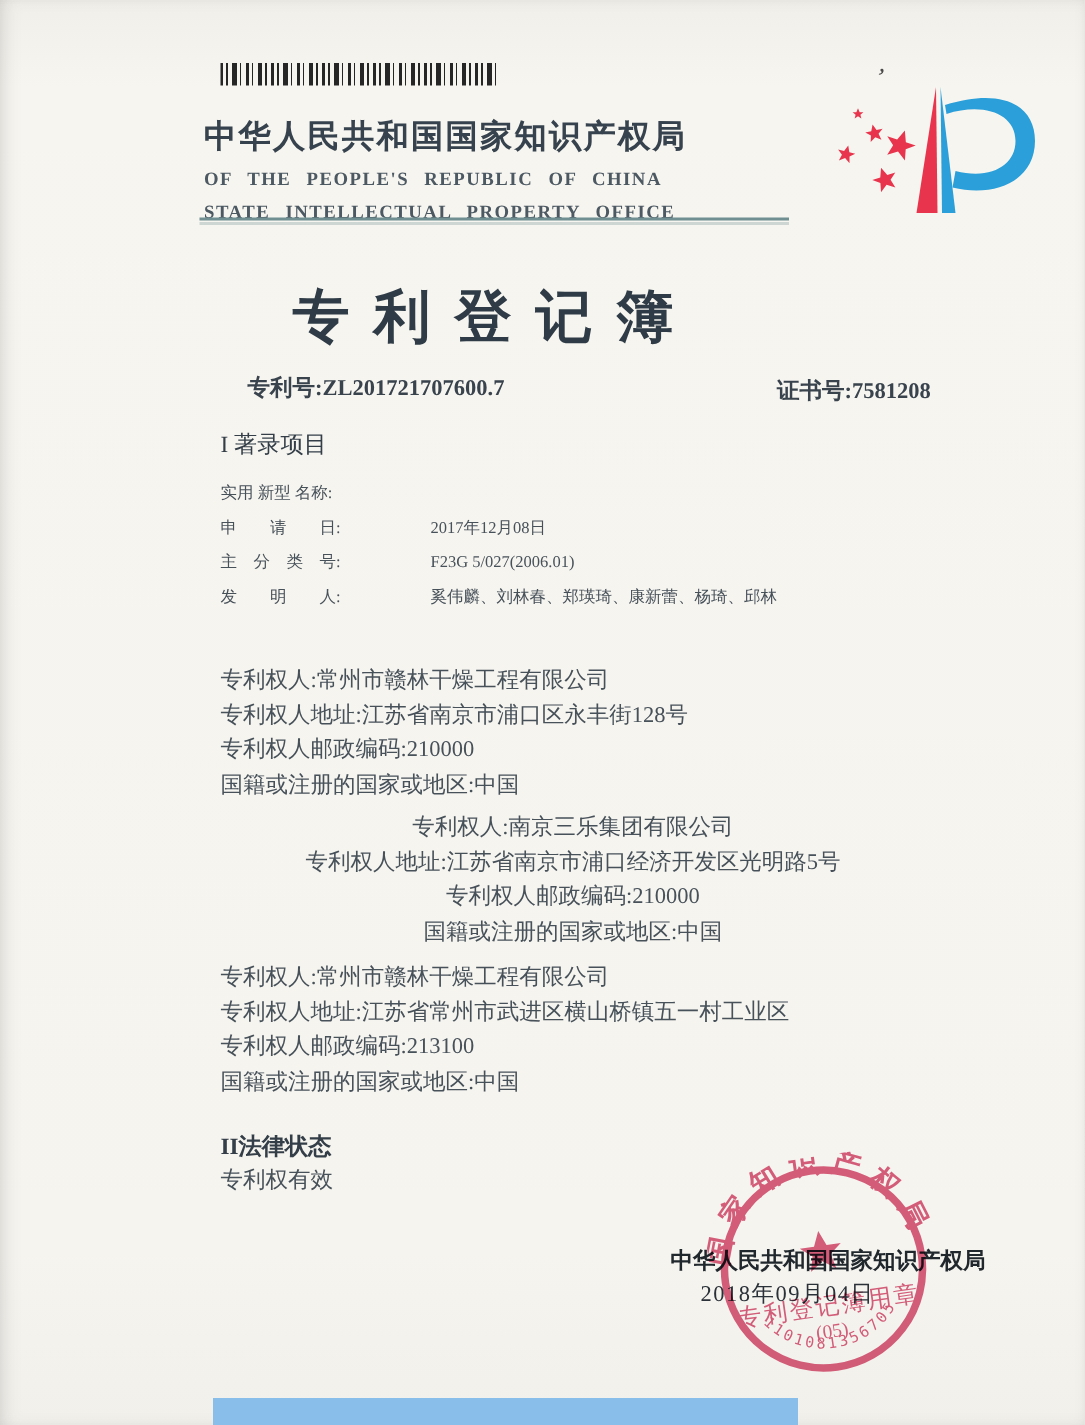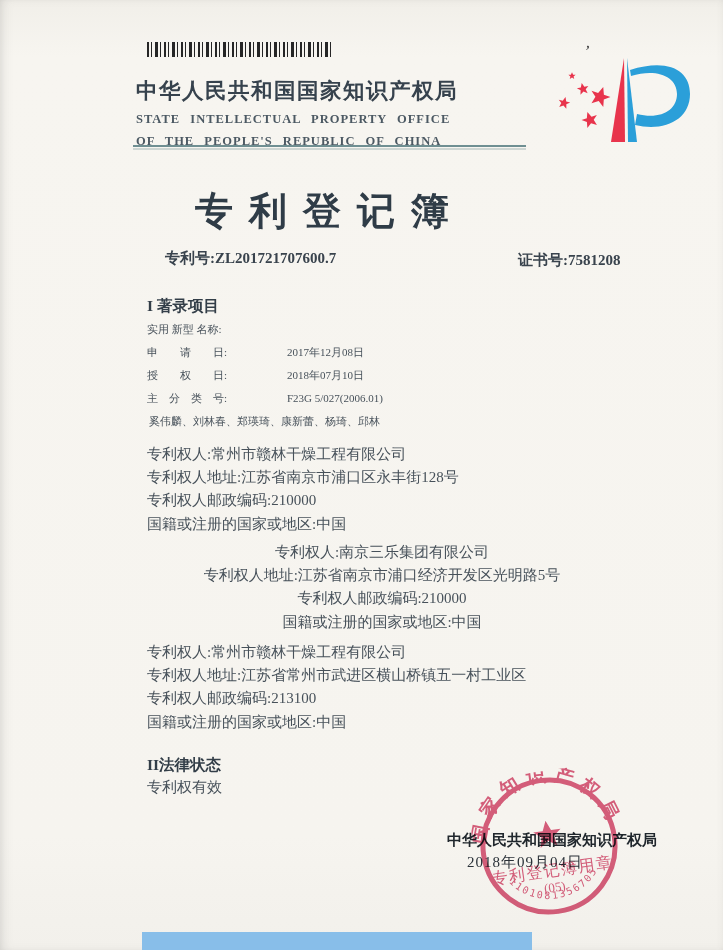--- a/index.html
+++ b/index.html
@@ -24,21 +24,21 @@
   .header{position:absolute;left:136px;top:76px;width:420px;}
   .header .cn{font-size:21.5px;font-weight:bold;letter-spacing:1.5px;color:#36424d;white-space:nowrap;}
   .header .en{font-size:12.5px;font-weight:bold;letter-spacing:1px;word-spacing:6px;color:#4c5963;margin-top:7px;white-space:nowrap;}
   .divider{position:absolute;left:133px;top:145px;width:393px;height:2px;background:#6f8f92;box-shadow:0 3px 0 rgba(111,143,146,.30);}
   
   .doc-title{position:absolute;left:0;top:186px;width:644px;text-align:center;
     font-size:38px;font-weight:600;letter-spacing:16px;text-indent:16px;color:#2f3c47;}
   .patent-no{position:absolute;left:150px;top:249px;font-size:15px;font-weight:bold;color:#39434d;margin-left:15px;}
   .cert-no{position:absolute;left:518px;top:251px;font-size:15px;font-weight:bold;color:#39434d;}
   
-  .sec1-heading{position:absolute;left:147px;top:296px;font-size:15.5px;font-weight:bold;color:#333e48;}
+  .sec1-heading{position:absolute;left:147px;top:286px;font-size:15.5px;font-weight:normal;color:#333e48;}
   .fields{position:absolute;left:147px;top:318px;width:460px;}
   .field-row{display:flex;height:23px;font-size:11px;line-height:23px;white-space:nowrap;}
   .field-label{width:138px;color:#47515a;}
   .field-value{margin-left:2px;color:#47515a;}
   .patentee{position:absolute;left:147px;width:470px;font-size:15px;line-height:23.2px;color:#47515a;}
   .p1{top:443px;} .p2{top:541px;text-align:center;} .p3{top:641px;}
   
   .sec2{position:absolute;left:147px;top:753px;font-size:15px;line-height:23px;}
   .sec2 .heading{font-weight:bold;font-size:15.5px;color:#333e48;}
   .sec2 .status{color:#47515a;}
@@ -67,49 +67,46 @@
       <polygon points="86,8 73,92 87,92"></polygon>
     </g>
     <g fill="#2b9fd9">
       <polygon points="89,8 90,92 99,92"></polygon>
       <path d="M92,20 C130,8 152,20 152,44 C152,70 126,82 97,75 L99,64 C123,70 139,60 139,44 C139,26 118,18 93,26 Z"></path>
     </g>
   </svg>
 
   <div class="header">
     <div class="cn">中华人民共和国国家知识产权局</div>
+    <div class="en">OF THE PEOPLE'S REPUBLIC OF CHINA</div>
     <div class="en">STATE INTELLECTUAL PROPERTY OFFICE</div>
-    <div class="en">OF THE PEOPLE'S REPUBLIC OF CHINA</div>
   </div>
   <div class="divider"></div>
 
   <div class="doc-title">专利登记簿</div>
 
   <div class="patent-no">专利号:ZL201721707600.7</div>
   <div class="cert-no">证书号:7581208</div>
 
   <div class="sec1-heading">I 著录项目</div>
 
   <div class="fields">
     <div class="field-row">
       <span class="field-label">实用 新型 名称:</span>
     </div>
     <div class="field-row">
       <span class="field-label">申　　请　　日:</span>
       <span class="field-value">2017年12月08日</span>
     </div>
     <div class="field-row">
-      <span class="field-label">授　　权　　日:</span>
-      <span class="field-value">2018年07月10日</span>
-    </div>
-    <div class="field-row">
       <span class="field-label">主　分　类　号:</span>
       <span class="field-value">F23G 5/027(2006.01)</span>
     </div>
     <div class="field-row">
+      <span class="field-label">发　　明　　人:</span>
       <span class="field-value">奚伟麟、刘林春、郑瑛琦、康新蕾、杨琦、邱林</span>
     </div>
   </div>
 
   <div class="patentee p1">
     <div>专利权人:常州市赣林干燥工程有限公司</div>
     <div>专利权人地址:江苏省南京市浦口区永丰街128号</div>
     <div>专利权人邮政编码:210000</div>
     <div>国籍或注册的国家或地区:中国</div>
   </div>

